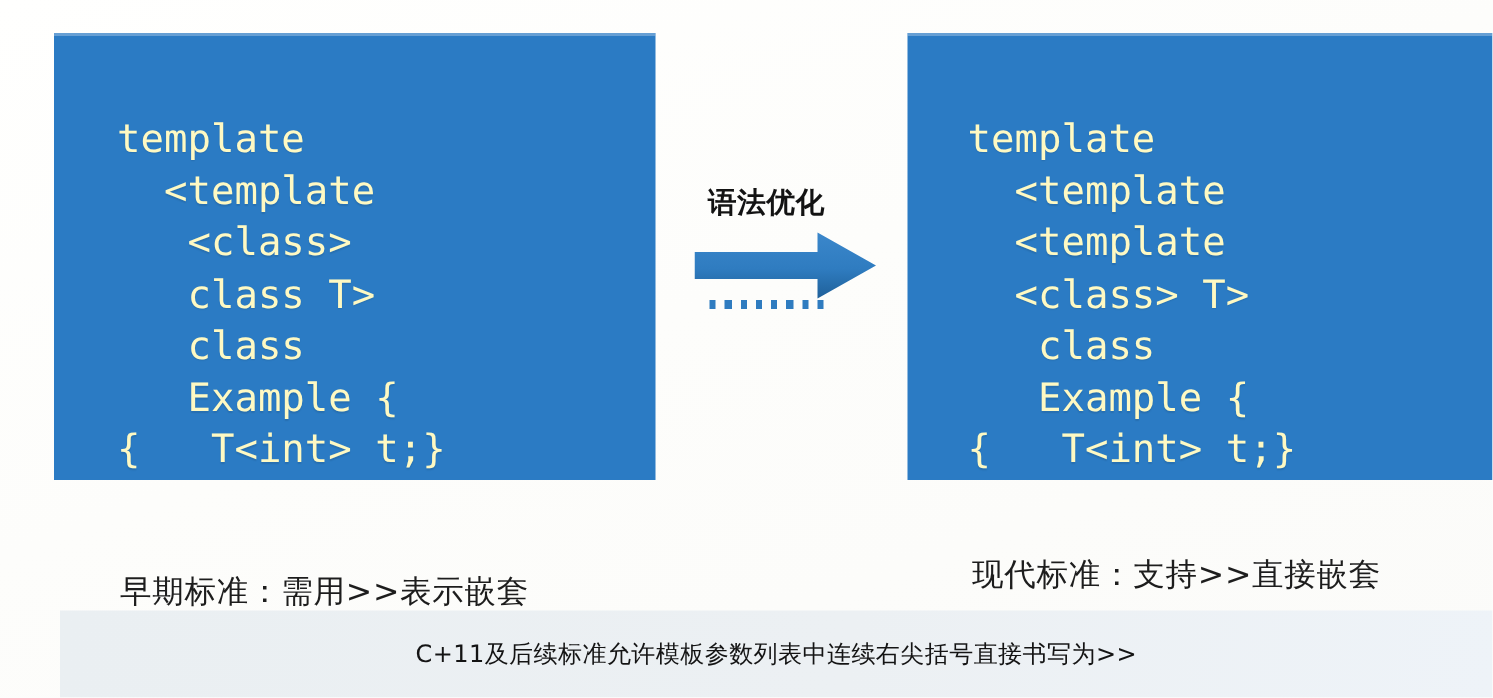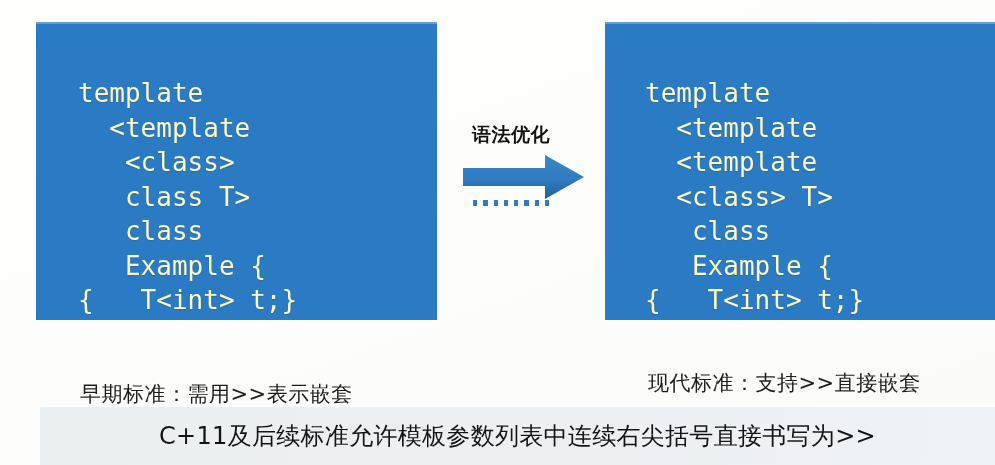--- a/index.html
+++ b/index.html
@@ -119,21 +119,21 @@
     top: 407px;
     width: 955px;
     height: 58px;
     background: linear-gradient(100deg, #eaeff2 0%, #ecf0f3 55%, #eef3f8 100%);
     display: flex;
     align-items: center;
     justify-content: center;
   }
   #bottom-text {
     font-family: "DejaVu Sans", "Liberation Sans", sans-serif;
-    font-size: 24px;
+    font-size: 16px;
     color: #141414;
     white-space: nowrap;
     letter-spacing: 0.3px;
   }
 </style>
 </head>
 <body>
 
 <div id="stage">
 

